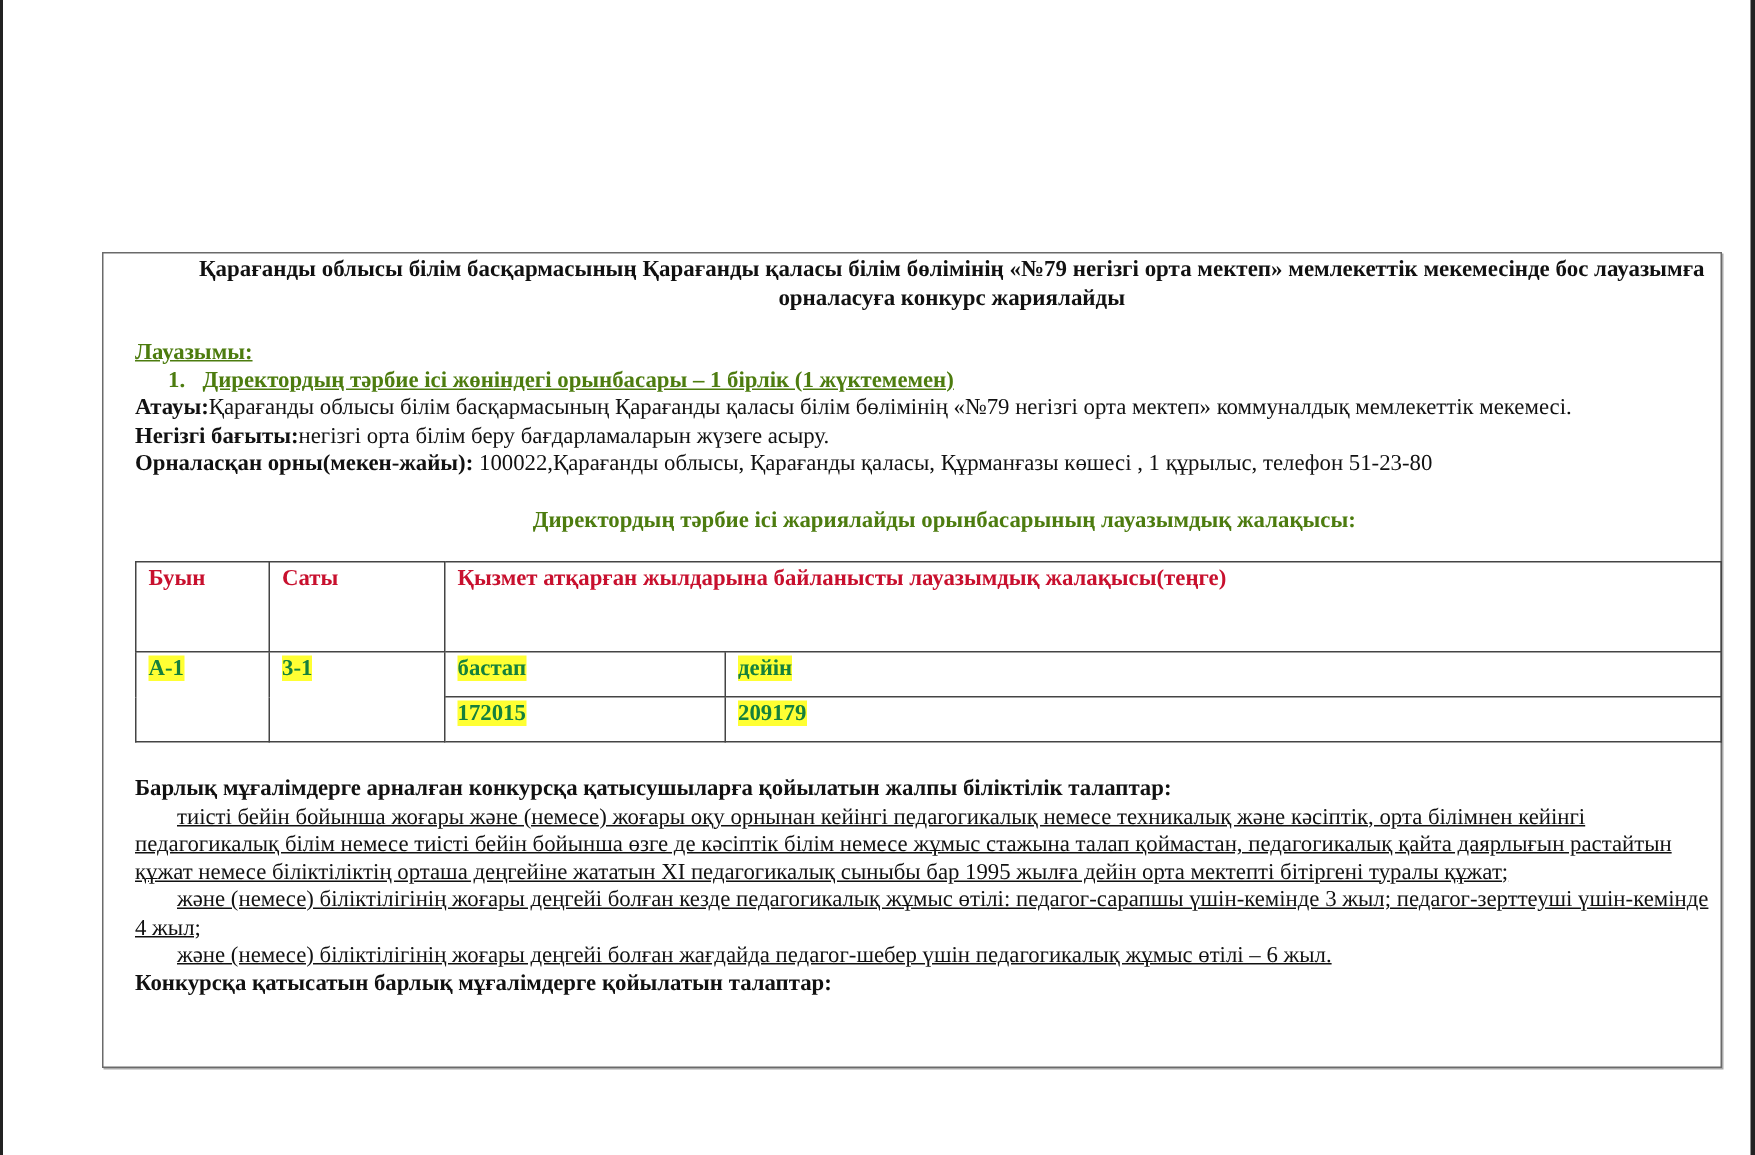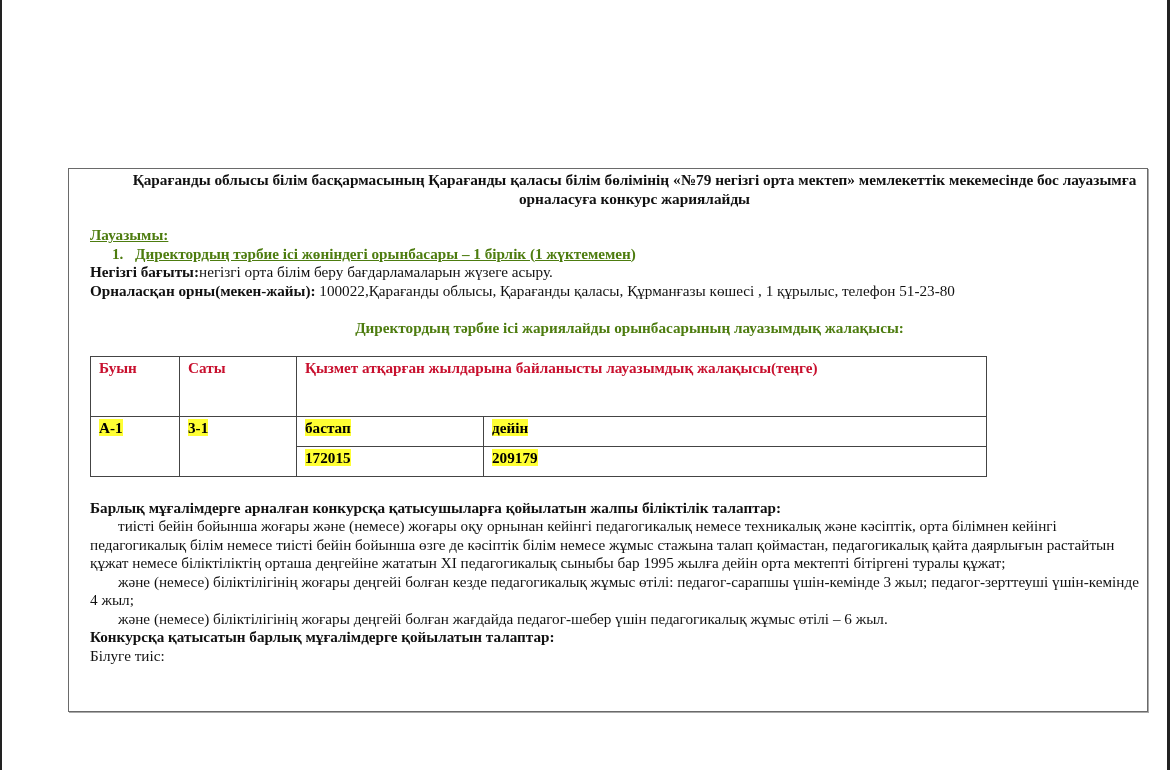--- a/index.html
+++ b/index.html
@@ -57,52 +57,55 @@
     .salary-heading {
       font-weight: bold;
       text-align: center;
       margin-top: 19px;
       padding-left: 30px;
     }
     table.salary {
       border-collapse: collapse;
       margin-top: 18px;
       margin-left: 0px;
-      width: 897px;
+      width: 1058px;
       font-size: 15.2px;
       font-family: Liberation Serif, serif;
     }
     table.salary td {
       border: 1.3px solid #444;
       vertical-align: top;
       padding: 2px 8px 0 8px;
       font-weight: bold;
       color: #c8102e;
       line-height: 18px;
     }
-    .hl { background: #ffff33; color: #000000; }
+    .hl { background: #ffff33; color: #15803d; }
     .req-heading { font-weight: bold; margin-top: 22px; }
-    .para { text-indent: 28px; }
+    .para { text-indent: 28px; text-decoration: underline; }
   </style>
 </head>
 <body>
 
 <div class="page-edge-left"></div>
 <div class="page-edge-right"></div>
 
 <div class="doc-box">
 
   <div class="title">Қарағанды облысы білім басқармасының Қарағанды қаласы білім бөлімінің «№79 негізгі орта мектеп» мемлекеттік мекемесінде бос лауазымға орналасуға конкурс жариялайды</div>
 
   <div class="positions-heading red underline">Лауазымы:</div>
 
   <div class="position-item red">
     <span class="num">1.</span><span class="underline">Директордың тәрбие ісі жөніндегі орынбасары  – 1 бірлік (1 жүктемемен)</span>
   </div>
 
+  <div>
+    <span class="label-b">Атауы:</span><span>Қарағанды облысы білім басқармасының Қарағанды қаласы білім бөлімінің  «№79 негізгі орта мектеп»  коммуналдық мемлекеттік мекемесі.</span>
+  </div>
 
   <div>
     <span class="label-b">Негізгі бағыты:</span><span>негізгі орта білім беру бағдарламаларын жүзеге асыру.</span>
   </div>
 
   <div>
     <span class="label-b">Орналасқан орны(мекен-жайы):</span><span> 100022,Қарағанды облысы, Қарағанды  қаласы,  Құрманғазы көшесі , 1 құрылыс, телефон 51-23-80</span>
   </div>
 
   <div class="salary-heading red">Директордың тәрбие ісі жариялайды орынбасарының лауазымдық жалақысы:</div>
@@ -126,15 +129,14 @@
     </tr>
   </tbody>
     </table>
 
   <div class="req-heading">Барлық мұғалімдерге арналған конкурсқа қатысушыларға қойылатын жалпы біліктілік талаптар:</div>
   <div class="para">тиісті бейін бойынша жоғары және (немесе) жоғары оқу орнынан кейінгі педагогикалық немесе техникалық және кәсіптік, орта білімнен кейінгі педагогикалық білім немесе тиісті бейін бойынша өзге де кәсіптік білім немесе жұмыс стажына талап қоймастан, педагогикалық қайта даярлығын растайтын құжат немесе біліктіліктің орташа деңгейіне жататын XI педагогикалық сыныбы бар 1995 жылға дейін орта мектепті бітіргені туралы құжат;</div>
   <div class="para">және (немесе) біліктілігінің жоғары деңгейі болған кезде педагогикалық жұмыс өтілі: педагог-сарапшы үшін-кемінде 3 жыл; педагог-зерттеуші үшін-кемінде 4 жыл;</div>
   <div class="para">және (немесе) біліктілігінің жоғары деңгейі болған жағдайда педагог-шебер үшін педагогикалық жұмыс өтілі – 6 жыл.</div>
 
   <div class="label-b">Конкурсқа қатысатын барлық мұғалімдерге қойылатын талаптар:</div>
-  <div>Білуге тиіс:</div>
 
 </div>
 
 </body></html>

